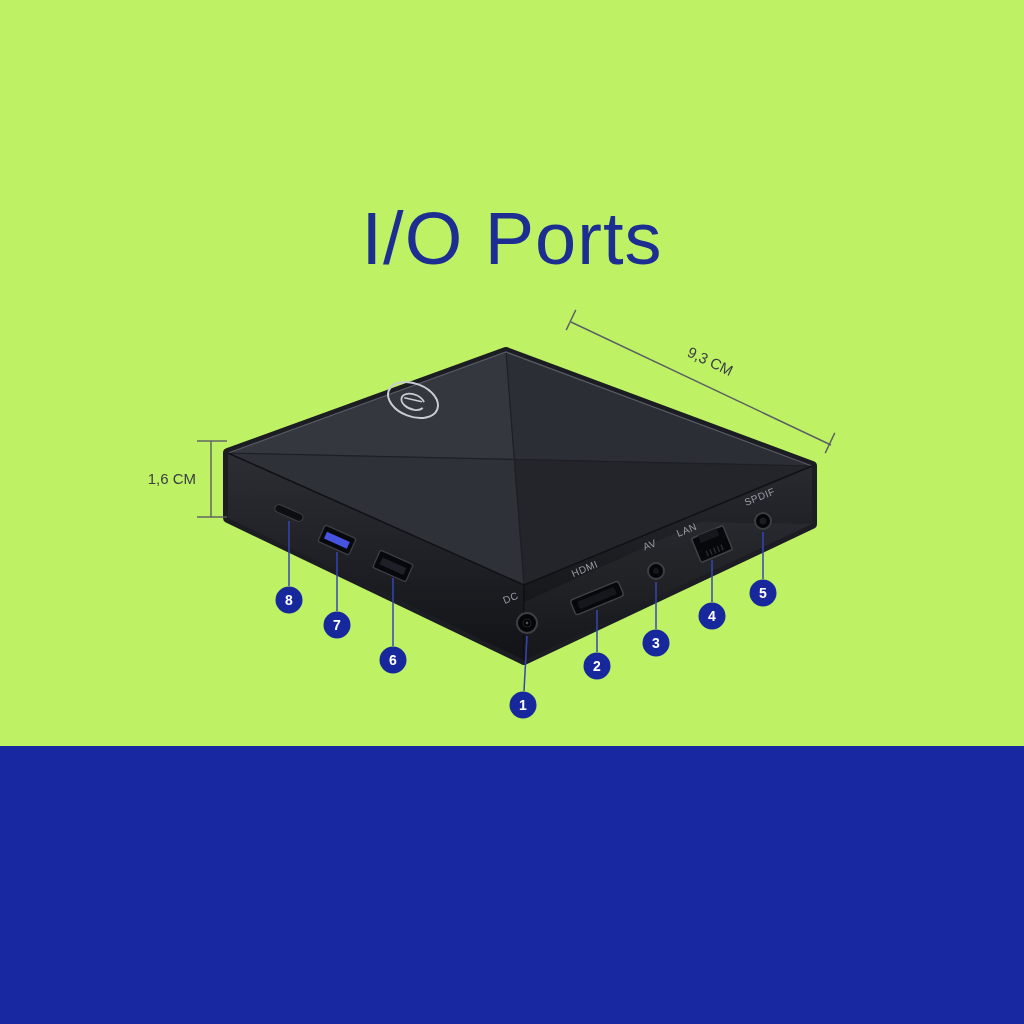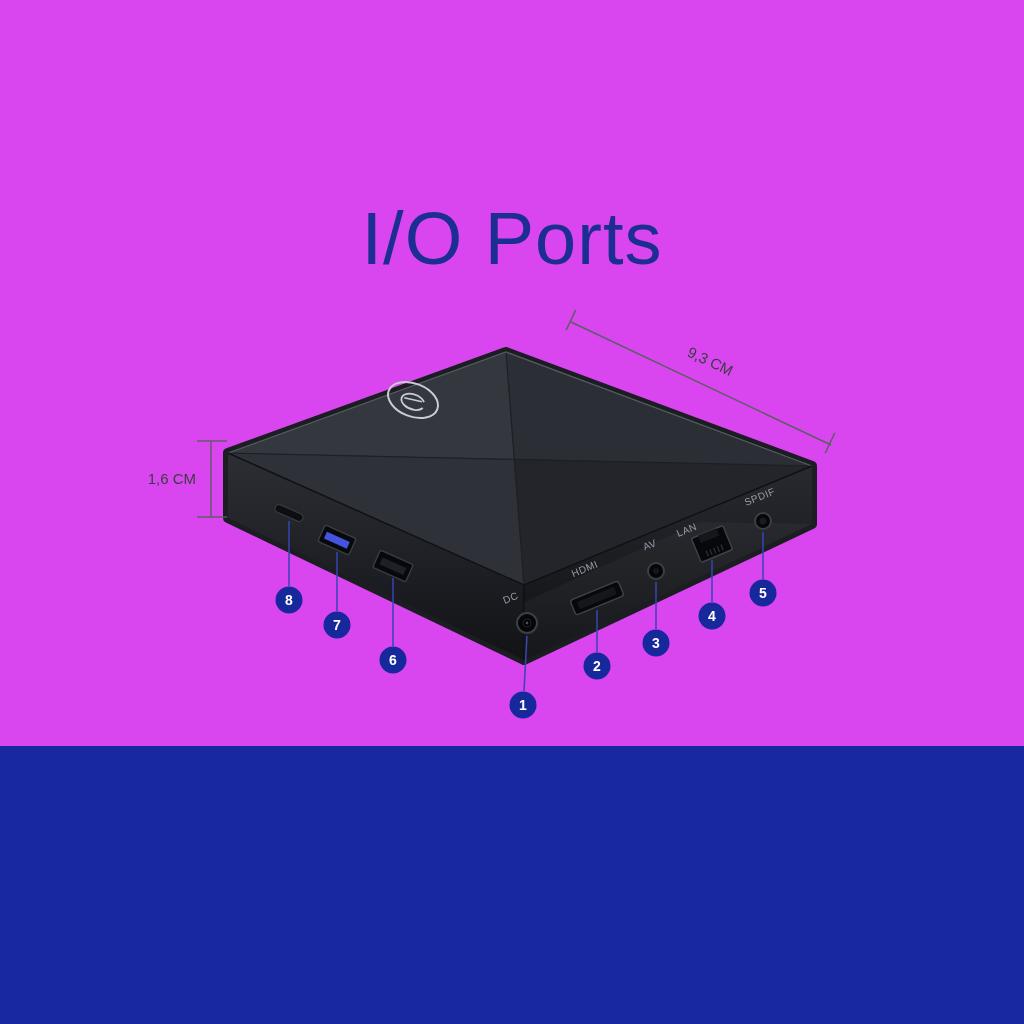--- a/index.html
+++ b/index.html
@@ -1,17 +1,17 @@
 <!DOCTYPE html>
 <html><head>
 <meta charset="utf-8">
 <style>
   html,body{margin:0;padding:0;background:#ffffff;}
   .canvas{
-    position:relative;width:1024px;height:1024px;background:#d946ef;
+    position:relative;width:1024px;height:1024px;background:#bef264;
     overflow:hidden;font-family:"Liberation Sans",sans-serif;
   }
   .title{
     position:absolute;left:0;top:196px;width:1024px;text-align:center;
     font-size:74px;font-weight:400;letter-spacing:1px;color:#1c2e92;
   }
   .diagram-svg{position:absolute;left:0;top:0;width:1024px;height:760px;}
   .diagram-svg text{font-family:"Liberation Sans",sans-serif;}
 
   .legend-panel{

